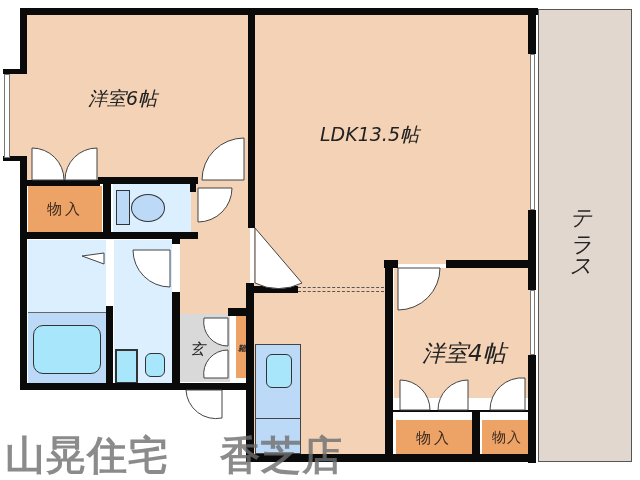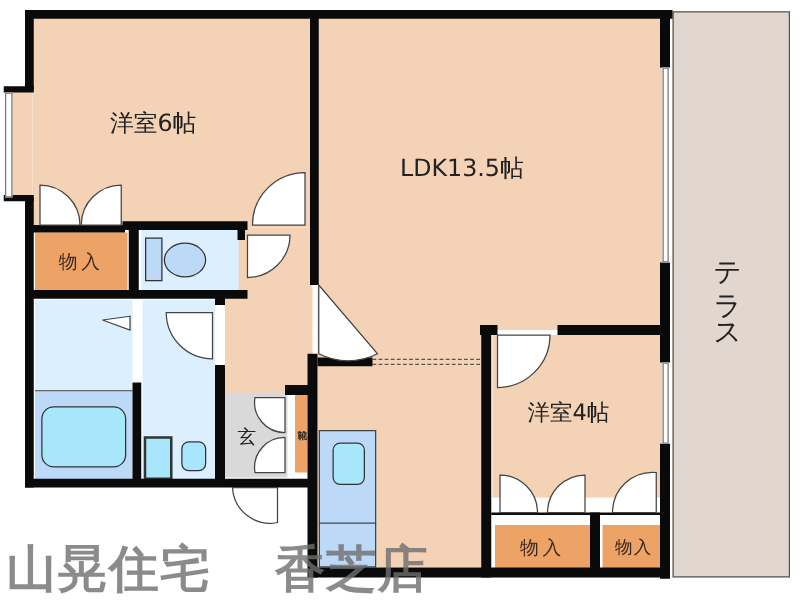--- a/index.html
+++ b/index.html
@@ -6,21 +6,21 @@
   body { width:640px; height:480px; position:relative; overflow:hidden;
          font-family: "DejaVu Sans", "Liberation Sans", sans-serif; }
   .abs { position:absolute; box-sizing:border-box; }
   .wall { position:absolute; background:#0a0a0a; }
   .floor { background:#f3d2b6; }
   .closet { background:#eda266; color:#3a2a20; display:flex; align-items:center; justify-content:center; font-size:15px; letter-spacing:3px; }
   .wet { background:#dcefff; }
   .bath { background:#bcd9f7; }
   .genkan { background:#d9d9d9; }
   .terrace { background:#e1d7ce; border:1px solid #555; }
-  .label { position:absolute; color:#222; white-space:nowrap; }
+  .label { position:absolute; color:#222; white-space:nowrap;font-style:italic; }
   .win { position:absolute; background:#ffffff; border:1px solid #777; box-sizing:border-box; }
   .watermark { position:absolute; color:rgba(110,110,110,0.8); font-weight:bold; font-size:40px; letter-spacing:1px; white-space:nowrap; }
   svg { position:absolute; overflow:visible; }
 </style>
 </head>
 <body>
 
 <div class="abs floor" style="left:26px;top:14px;width:222px;height:168px;"></div>
 <div class="abs floor" style="left:254px;top:14px;width:276px;height:250px;"></div>
 <div class="abs floor" style="left:254px;top:262px;width:134px;height:192px;"></div>
@@ -133,16 +133,16 @@
     <path d="M400 410 L400 380 A30 30 0 0 1 430 410 Z"></path>
     <path d="M468 410 L468 380 A30 30 0 0 0 438 410 Z"></path>
     <path d="M525 410 L525 378 A32 32 0 0 0 490 410 Z"></path>
   </g>
 
   <path d="M104 253 L82 256 L104 264 Z" fill="#ffffff" stroke="#444" stroke-width="1"></path>
 </svg>
 
 <div class="label" style="left:88px;top:86px;font-size:19px;">洋室6帖</div>
 <div class="label" style="left:320px;top:122px;font-size:19px;">LDK13.5帖</div>
-<div class="label" style="left:422px;top:318px;font-size:18px;">洋室4帖</div>
+<div class="label" style="left:422px;top:338px;font-size:23px;">洋室4帖</div>
 
 <div class="watermark" style="left:5px;top:428px;">山晃住宅</div>
 <div class="watermark" style="left:220px;top:428px;">香芝店</div>
 
 </body></html>

